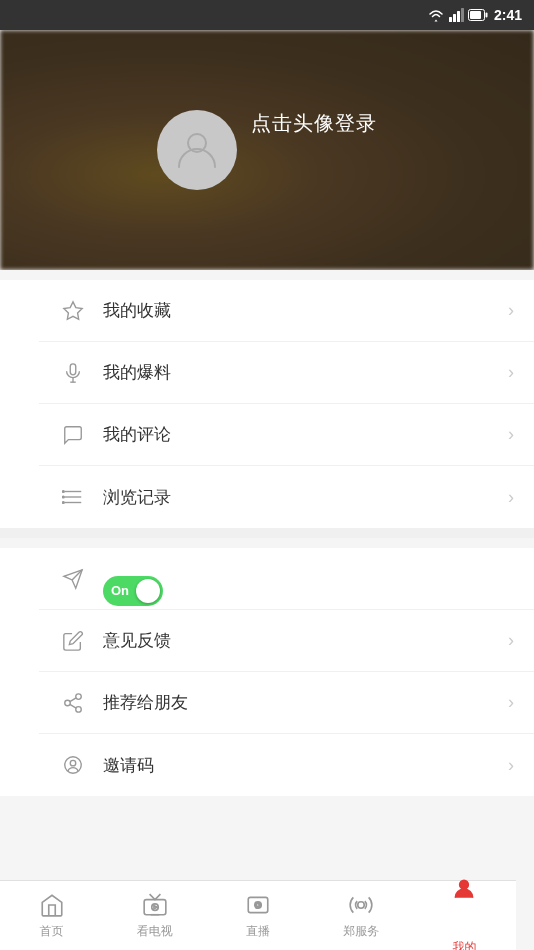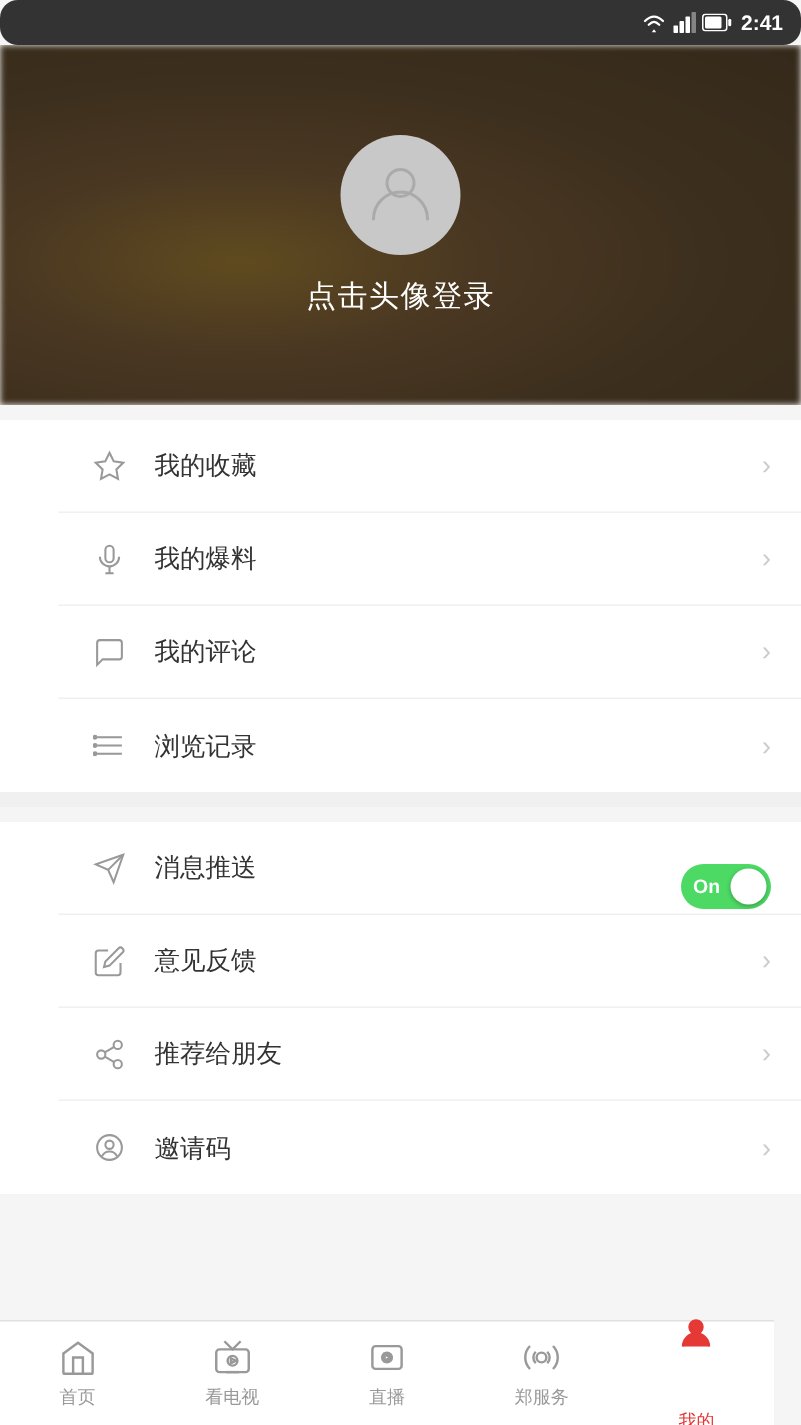--- a/index.html
+++ b/index.html
@@ -15,21 +15,20 @@
 
     
     .status-bar {
       height: 30px;
       background: #333;
       display: flex;
       align-items: center;
       justify-content: flex-end;
       padding: 0 12px;
       gap: 6px;
-      border-radius: 12px;
     }
     .status-bar-time {
       color: white;
       font-size: 14px;
       font-weight: 600;
     }
     .status-icons {
       display: flex;
       align-items: center;
       gap: 4px;
@@ -52,22 +51,21 @@
       background: 
         linear-gradient(rgba(60,50,40,0.55), rgba(60,50,40,0.55)),
         radial-gradient(ellipse at 30% 60%, #8b6914 0%, #5a3e1b 30%, #3d2b10 60%, #2a1e0a 100%);
       filter: blur(2px);
     }
 
     .profile-content {
       position: relative;
       z-index: 2;
       display: flex;
-      flex-direction: column;
-      align-items: center;
+      flex-direction: row;
       gap: 14px;
     }
 
     .avatar-circle {
       width: 80px;
       height: 80px;
       border-radius: 50%;
       background: #c8c8c8;
       display: flex;
       align-items: center;
@@ -327,21 +325,20 @@
 
 <div class="menu-section">
 
   <div class="menu-item">
     <div class="menu-icon">
       <svg viewBox="0 0 24 24">
         <line x1="22" y1="2" x2="11" y2="13"></line>
         <polygon points="22,2 15,22 11,13 2,9"></polygon>
       </svg>
     </div>
-    <span class="menu-label">消息推送</span>
     <div class="toggle-switch">
       <span class="toggle-on-text">On</span>
       <div class="toggle-knob"></div>
     </div>
   </div>
 
   <div class="menu-item">
     <div class="menu-icon">
       <svg viewBox="0 0 24 24">
         <path d="M11 4H4a2 2 0 0 0-2 2v14a2 2 0 0 0 2 2h14a2 2 0 0 0 2-2v-7"></path>

